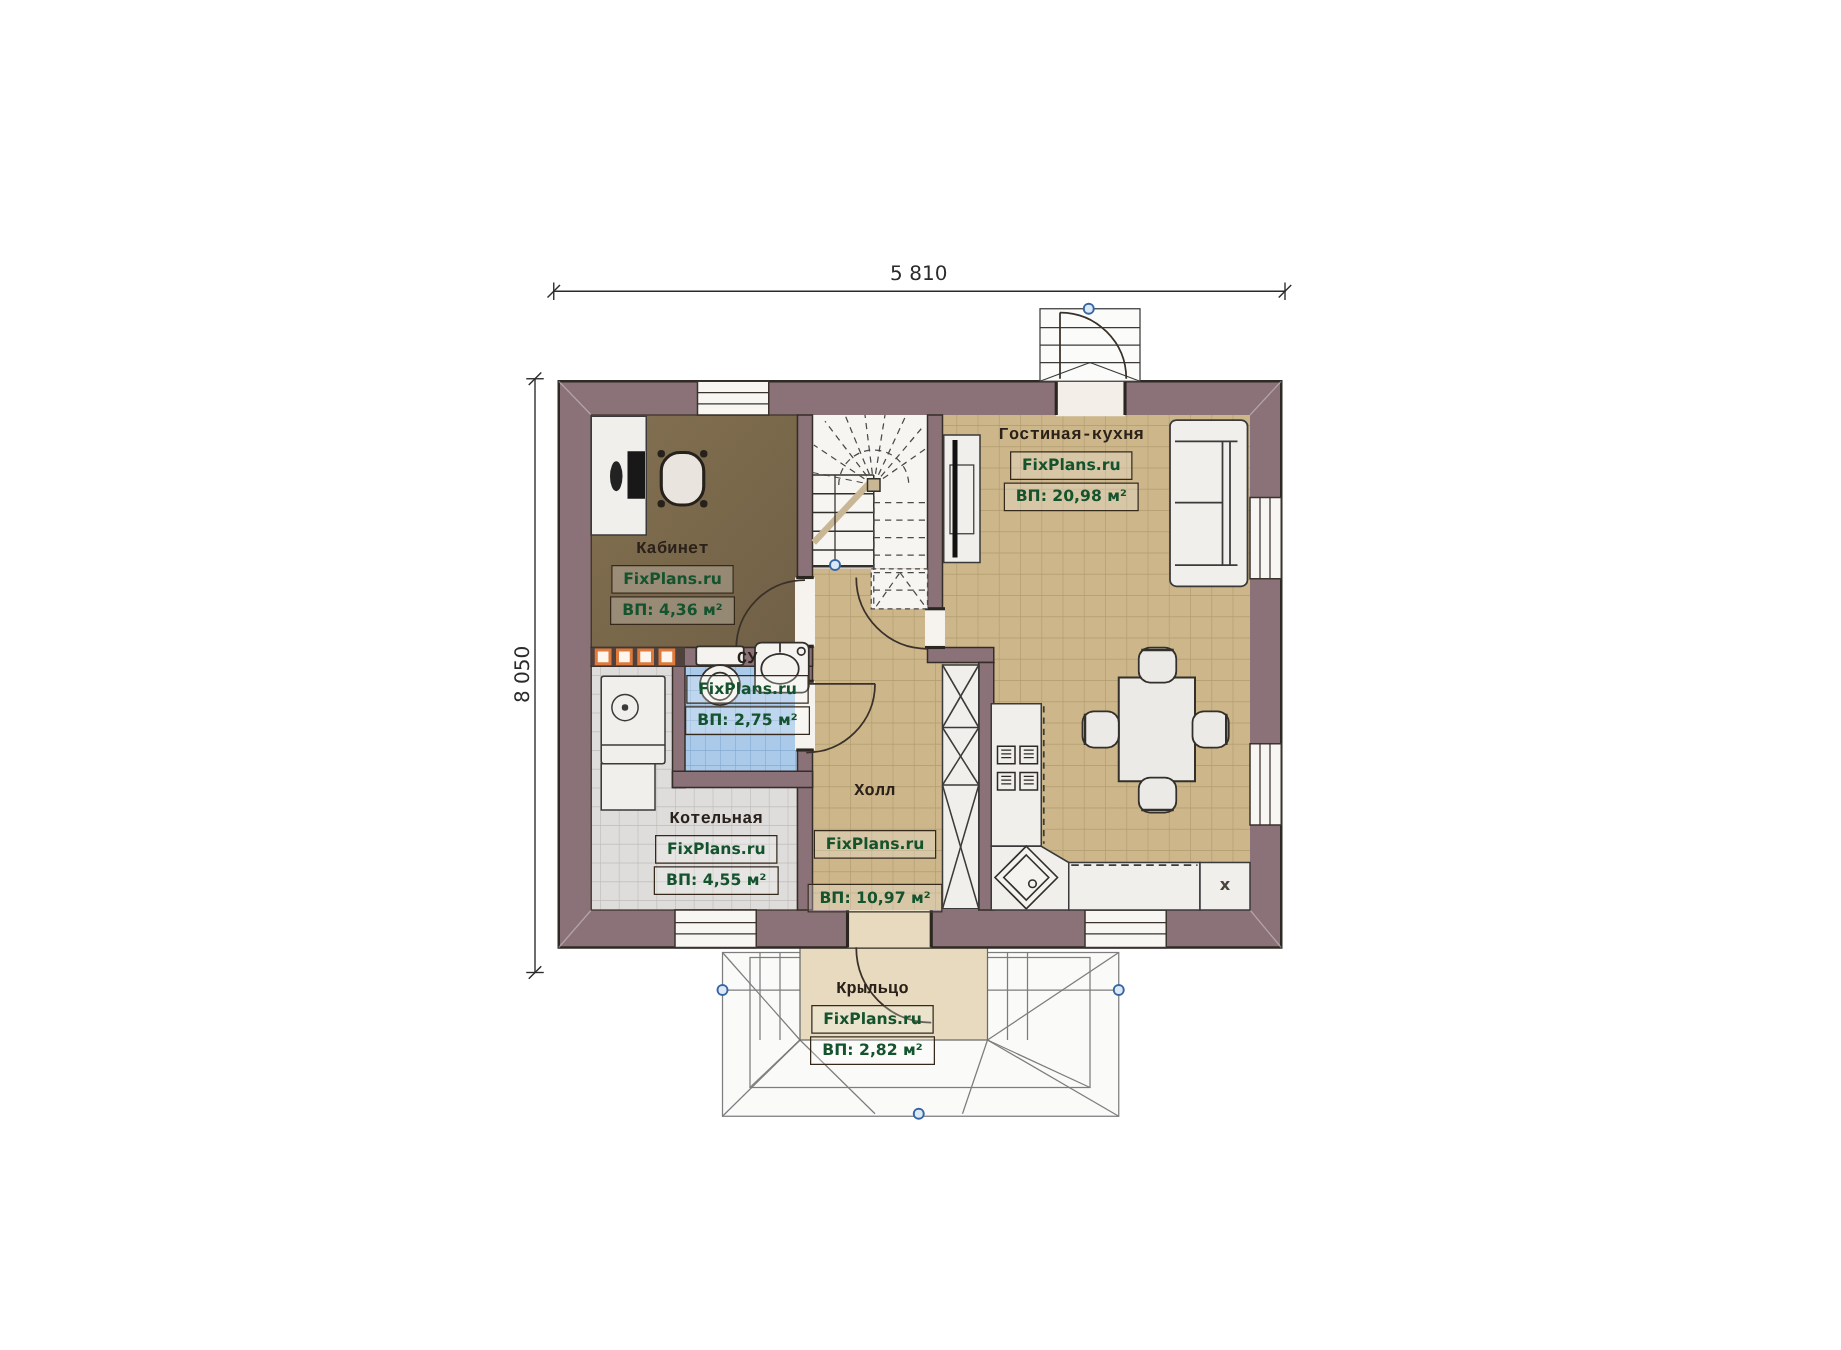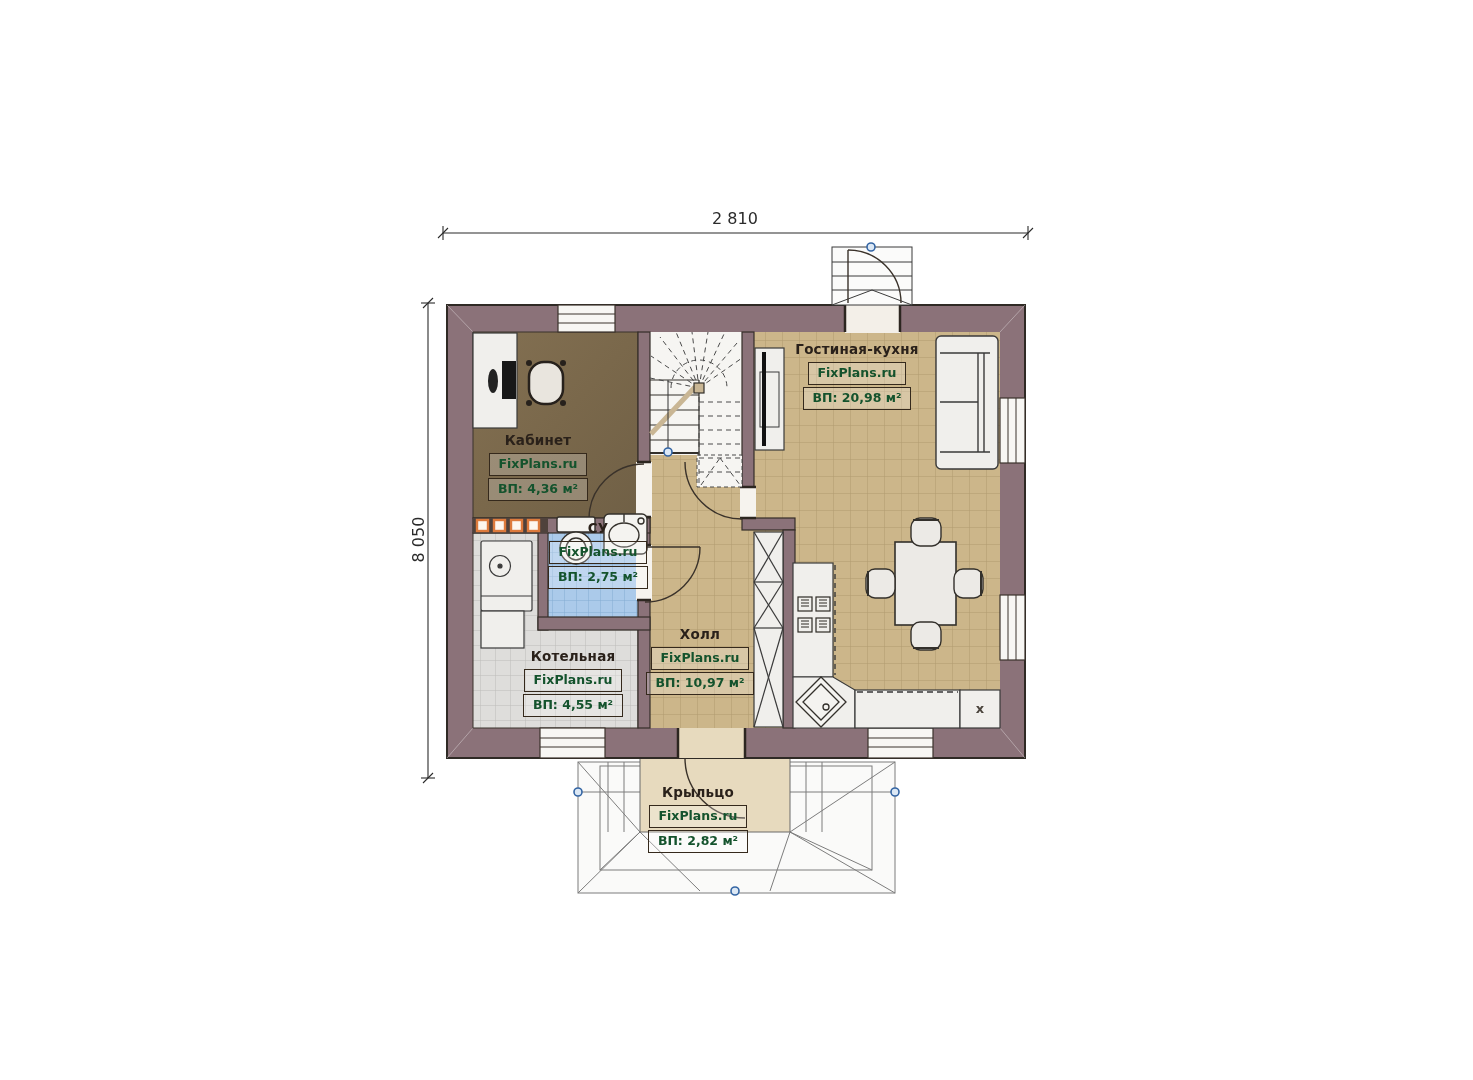--- a/index.html
+++ b/index.html
@@ -1,20 +1,20 @@
 <!DOCTYPE html>
 <html><head>
 <meta charset="utf-8">
 <style>
   html,body{margin:0;padding:0;background:#ffffff;}
   #canvas{position:relative;width:1473px;height:1080px;background:#ffffff;overflow:hidden;
           font-family:"DejaVu Sans","Liberation Sans",sans-serif;}
   #plan-svg{position:absolute;left:0;top:0;}
   .roomtag{position:absolute;display:flex;flex-direction:column;align-items:center;z-index:5;}
-  .roomtag .name{font-size:13.5px;font-weight:bold;color:#2a211a;letter-spacing:.2px;margin-bottom:3px;white-space:nowrap;}
+  .roomtag .name{font-size:13.5px;font-weight:bold;color:#2a211a;letter-spacing:.2px;margin-bottom:3px;white-space:nowrap;font-family:Liberation Mono, monospace;}
   .roomtag .box{border:1.5px solid #35291c;background:rgba(255,255,255,.24);padding:1px 9px;
                 font-size:12.5px;font-weight:bold;color:#14532d;text-align:center;line-height:1.5;
                 margin-top:2px;white-space:nowrap;}
   .dim{position:absolute;font-size:16px;color:#2b2b2b;text-align:center;z-index:5;}
   .dim.vert{transform:rotate(-90deg);transform-origin:center;}
   .fridge-x{position:absolute;font-size:13px;font-weight:bold;color:#4a443c;text-align:center;z-index:5;}
 </style>
 </head>
 <body>
 
@@ -345,21 +345,21 @@
   </g>
   <g stroke="#2b2b2b" stroke-width="1.1">
     <line x1="428" y1="303" x2="428" y2="778"></line>
     <line x1="421" y1="303" x2="435" y2="303"></line>
     <line x1="421" y1="778" x2="435" y2="778"></line>
     <line x1="423" y1="308" x2="433" y2="298"></line>
     <line x1="423" y1="783" x2="433" y2="773"></line>
   </g>
 </svg>
 
-<div class="dim" style="left:685px;top:209px;width:100px;">2 810</div>
+<div class="dim" style="left:685px;top:209px;width:100px;">5 810</div>
 <div class="dim vert" style="left:380px;top:530px;width:76px;">8 050</div>
 
 <div class="roomtag" style="left:787px;top:341px;width:140px;">
   <div class="name">Гостиная-кухня</div>
   <div class="box">FixPlans.ru</div>
   <div class="box">ВП: 20,98 м²</div>
 </div>
 
 <div class="roomtag" style="left:468px;top:432px;width:140px;">
   <div class="name">Кабинет</div>
@@ -372,21 +372,21 @@
   <div class="box">FixPlans.ru</div>
   <div class="box">ВП: 2,75 м²</div>
 </div>
 
 <div class="roomtag" style="left:503px;top:648px;width:140px;">
   <div class="name">Котельная</div>
   <div class="box">FixPlans.ru</div>
   <div class="box">ВП: 4,55 м²</div>
 </div>
 
-<div class="roomtag" style="left:630px;top:626px;width:140px;">
+<div class="roomtag" style="left:630px;top:626px;width:140px;gap:18px;">
   <div class="name">Холл</div>
   <div class="box">FixPlans.ru</div>
   <div class="box">ВП: 10,97 м²</div>
 </div>
 
 <div class="roomtag" style="left:628px;top:784px;width:140px;">
   <div class="name">Крыльцо</div>
   <div class="box">FixPlans.ru</div>
   <div class="box">ВП: 2,82 м²</div>
 </div>

